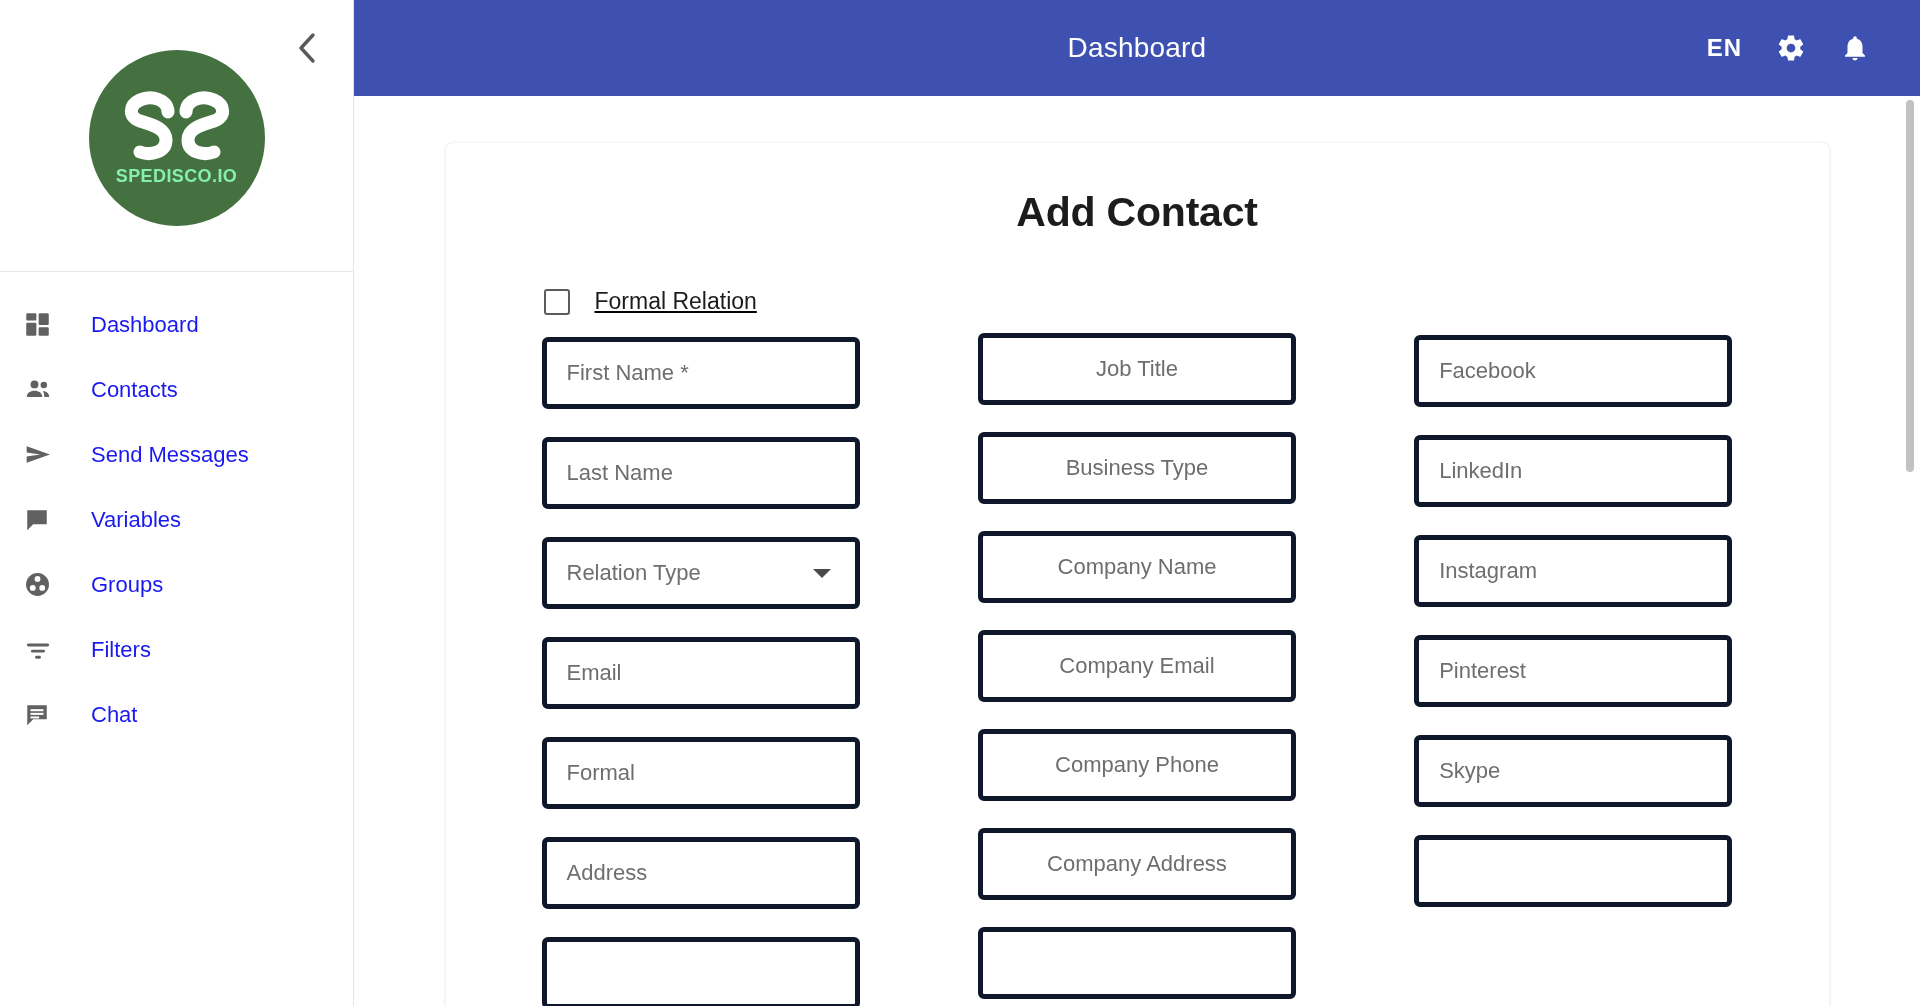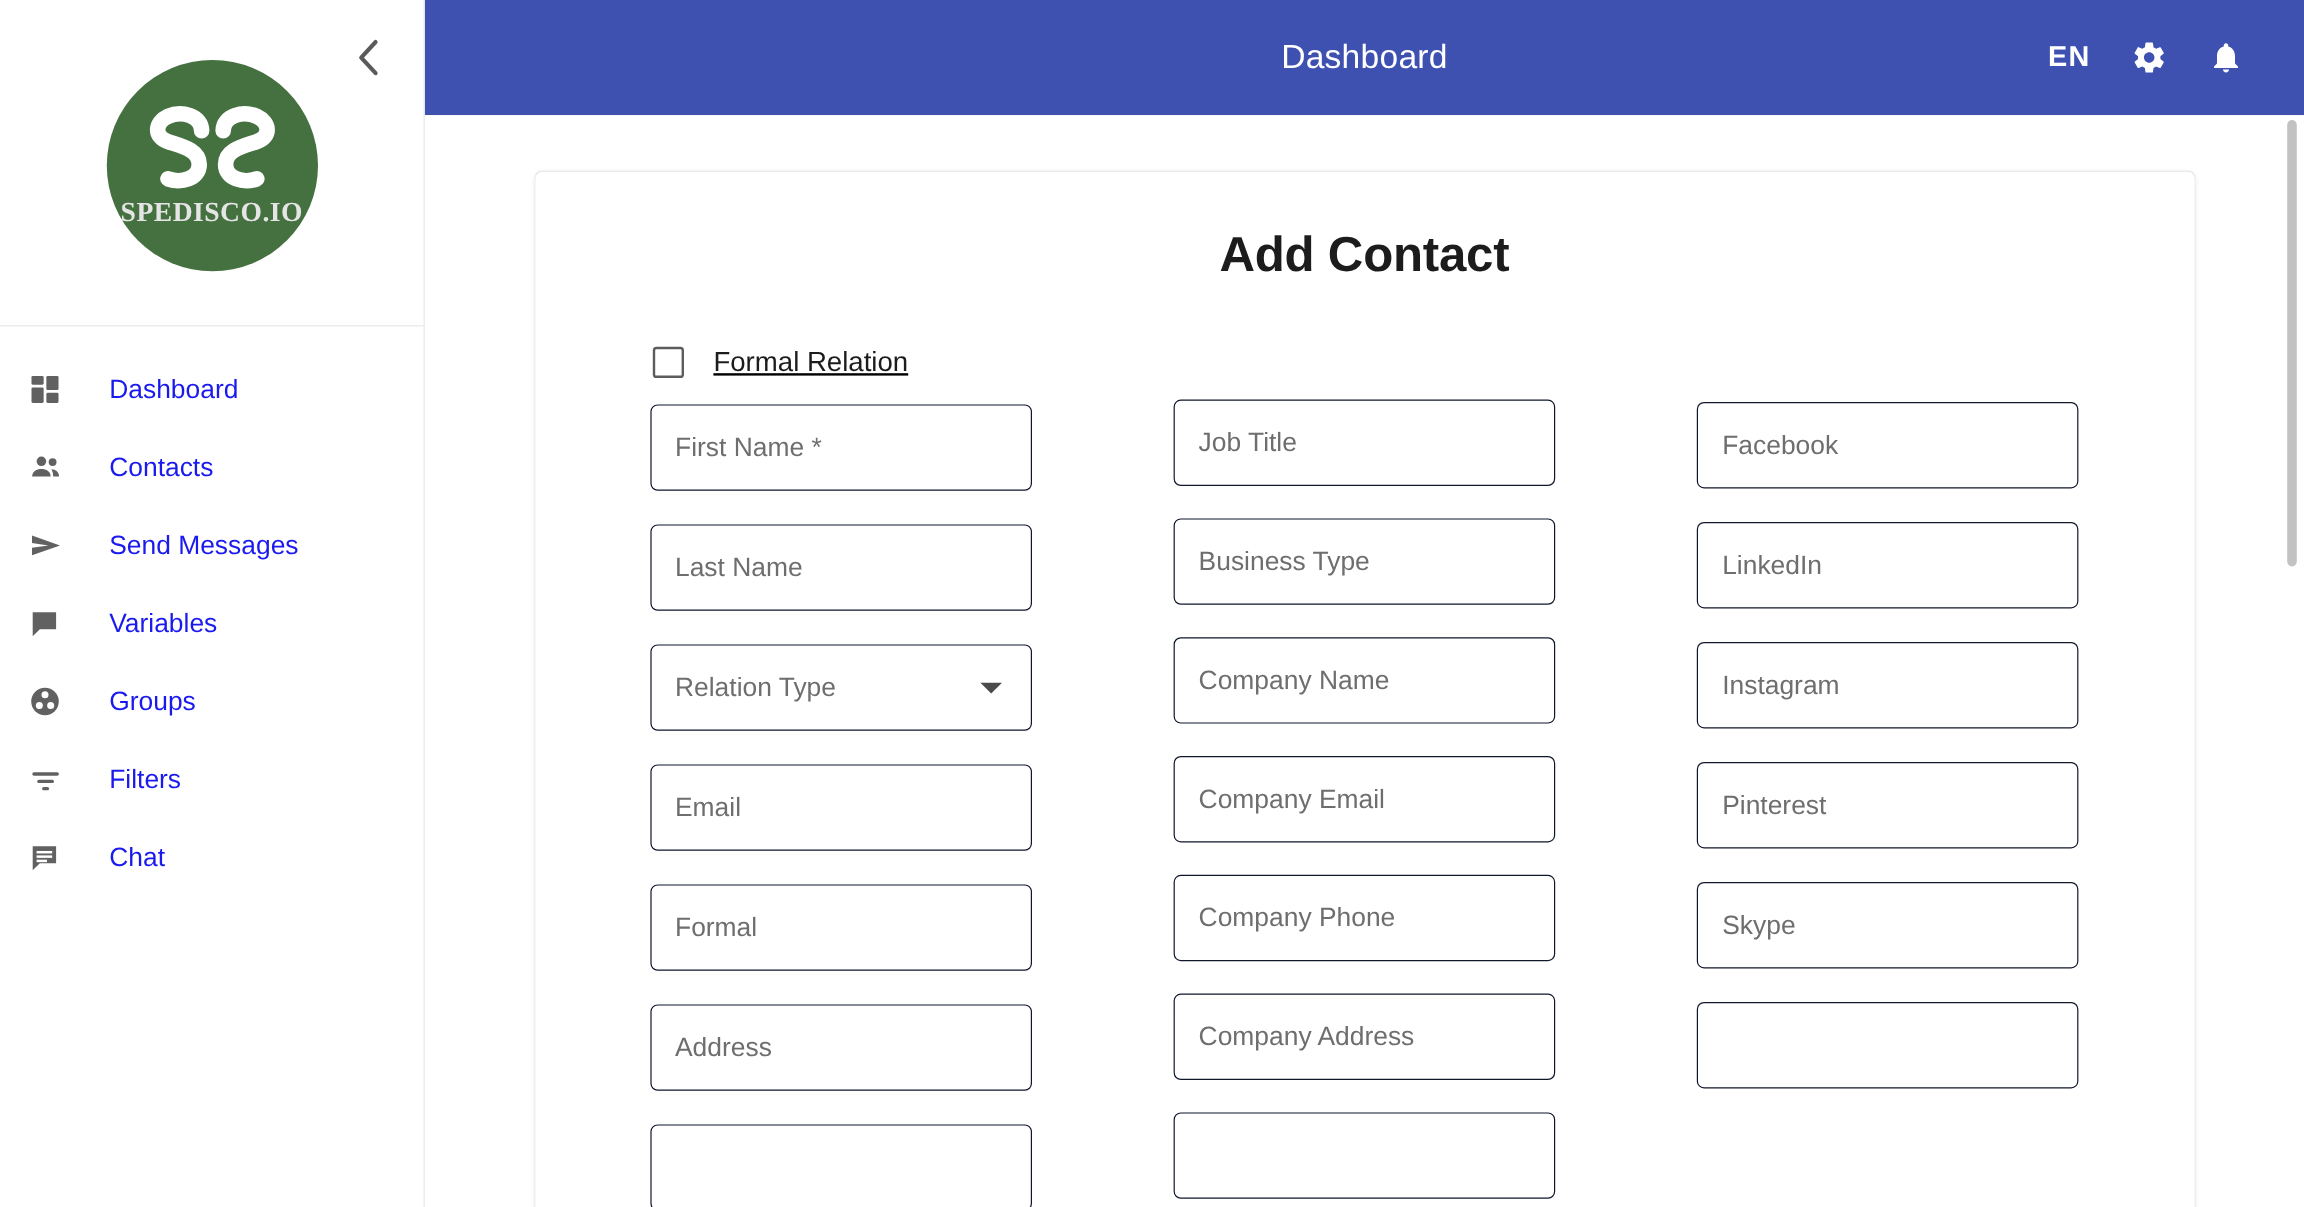--- a/index.html
+++ b/index.html
@@ -59,25 +59,25 @@
     background: #44713f;
     display: flex;
     flex-direction: column;
     align-items: center;
     justify-content: center;
     position: relative;
     margin-top: 4px;
   }
   .logo-mark { margin-bottom: 1px; }
   .logo-text {
-    color: #e5e5e5;
-    font-size: 23px;
+    color: #86efac;
+    font-size: 18px;
     font-weight: bold;
     letter-spacing: 0.4px;
-    font-family: Liberation Serif, serif;
+    font-family: Liberation Sans, sans-serif;
     line-height: 1;
   }
 
   .nav {
     padding-top: 20px;
   }
   .nav-item {
     display: flex;
     align-items: center;
     height: 65px;
@@ -223,30 +223,30 @@
     flex-direction: column;
     padding-right: 118px;
   }
   .form-col:last-child { padding-right: 0; }
   .form-col.col-mid { margin-top: -4px; }
   .form-col.col-right { margin-top: -2px; }
 
   .field {
     position: relative;
     height: 72px;
-    border: 1px solid #0f172a;
+    border: 5px solid #0f172a;
     border-radius: 6px;
     background: #ffffff;
     display: flex;
     align-items: center;
     padding: 0 20px;
     margin-bottom: 28px;
     cursor: text;
   }
-  .col-mid .field { margin-bottom: 27px; }
+  .col-mid .field { margin-bottom: 27px; justify-content: center; }
   .col-right .field { margin-bottom: 28px; }
 
   .field-text {
     font-size: 22px;
     color: #6e6e6e;
     font-family: "Liberation Sans", sans-serif;
     line-height: 1;
     white-space: nowrap;
   }
   .field.select { cursor: pointer; justify-content: space-between; gap: 30px; }

